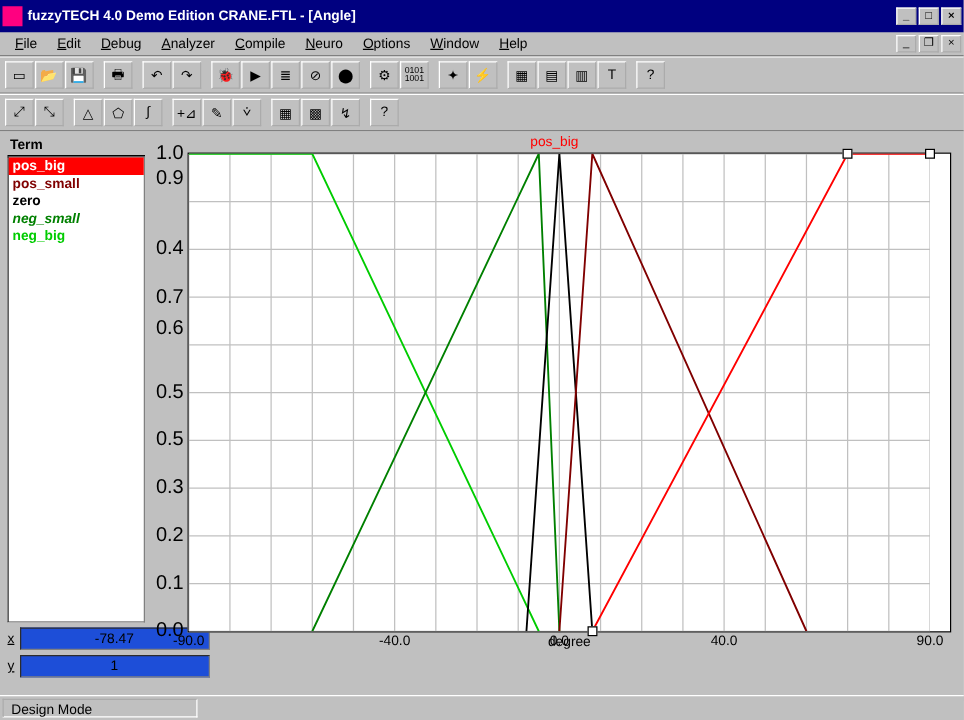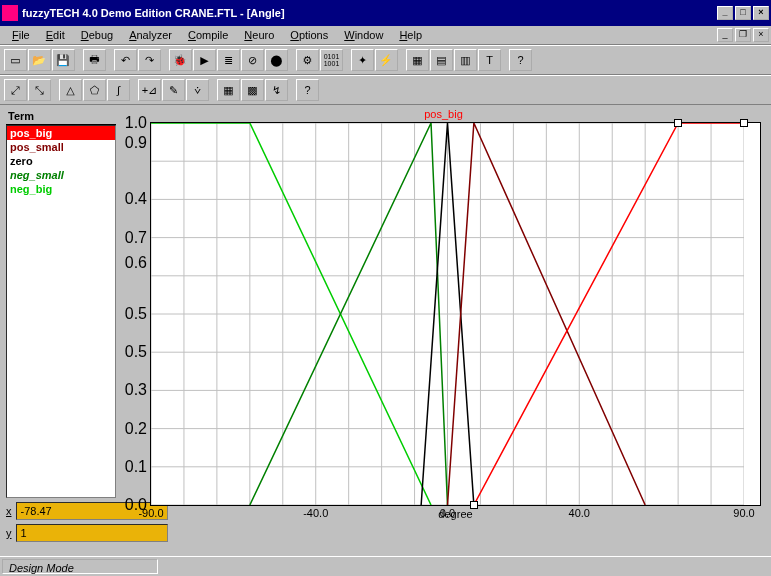--- a/index.html
+++ b/index.html
@@ -17,30 +17,30 @@
   .tb-btn { width: 23px; height: 22px; background: #c0c0c0; border: 1px outset #fff; display:flex; align-items:center; justify-content:center; font-size:11px; color:#000; }
   .tb-sep { width:6px; }
   .workspace { position: relative; padding: 3px 6px 3px 6px; height: 456px; background: #c0c0c0; display:flex; }
   .left-panel { width: 110px; display:flex; flex-direction:column; }
   .term-header { font-weight: bold; padding: 2px 2px; border-bottom: 1px solid #000; }
   .term-list { background: white; border: 1px inset #808080; height: 373px; }
   .term-row { padding: 1px 3px; font-weight: bold; }
   .sel { background: #ff0000; color: #fff; }
   .xy { display:flex; align-items:center; margin-top:4px; gap:4px; }
   .xy-label { width:14px; text-decoration: underline; font-weight:normal; }
-  .xy-input { flex:1; text-align:left; padding:2px 4px; background:#eab308; border:1px inset #808080; font-family:inherit; font-size:11px; }
+  .xy-input { flex:1; text-align:center; padding:2px 4px; background:#1d4ed8; border:1px inset #808080; font-family:inherit; font-size:11px; }
   .chart-area { flex:1; position:relative; margin-left:6px; }
   .chart-title { text-align:center; color:#ff0000; font-size:11px; height:14px; }
   .plot { position:relative; background:#fff; border:1px solid #000; height:384px; }
   .grid line { stroke:#c0c0c0; stroke-width:1; }
   .x-axis-label { text-align:center; margin-top:2px; }
   .status-bar { position:absolute; bottom:0; left:0; right:0; height:20px; background:#c0c0c0; display:flex; padding:2px; gap:2px; border-top:1px solid #fff; }
   .status-cell { border:1px inset #fff; padding:2px 6px; }
   .status-left { flex:1; }
-  .status-right { width:156px;font-style:italic; }
+  .status-right { width:156px; }
   .ytick { position:absolute; right: calc(100% + 4px); transform: translateY(-50%); font-size:16px; white-space:nowrap; }
   .xtick { position:absolute; top:100%; transform:translateX(-50%); font-size:11px; margin-top:2px; white-space:nowrap; }
   .handle { position:absolute; width:8px; height:8px; background:#fff; border:1px solid #000; transform:translate(-50%,-50%); }
 </style>
 </head>
 <body>
 
 <div class="title-bar">
   <span class="icon"></span>
   <span class="title">fuzzyTECH 4.0 Demo Edition  CRANE.FTL - [Angle]</span>

